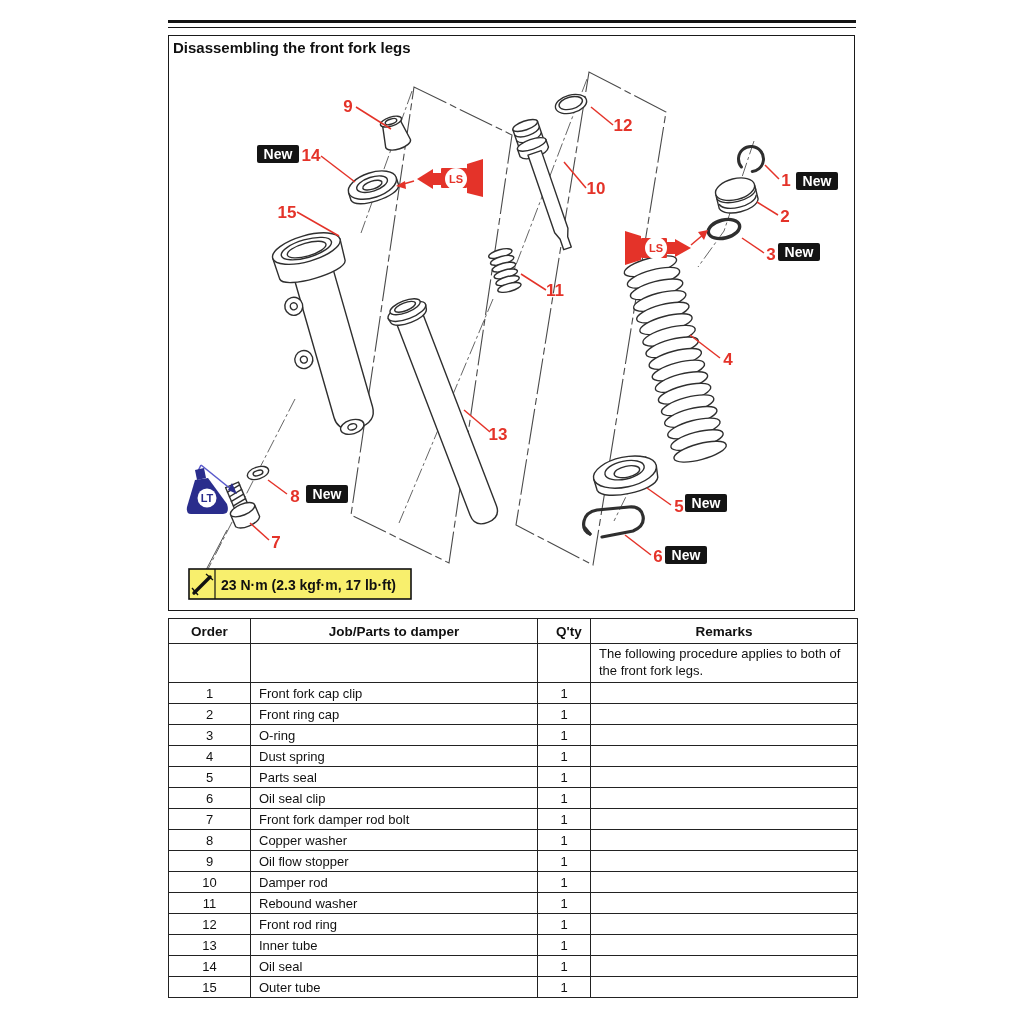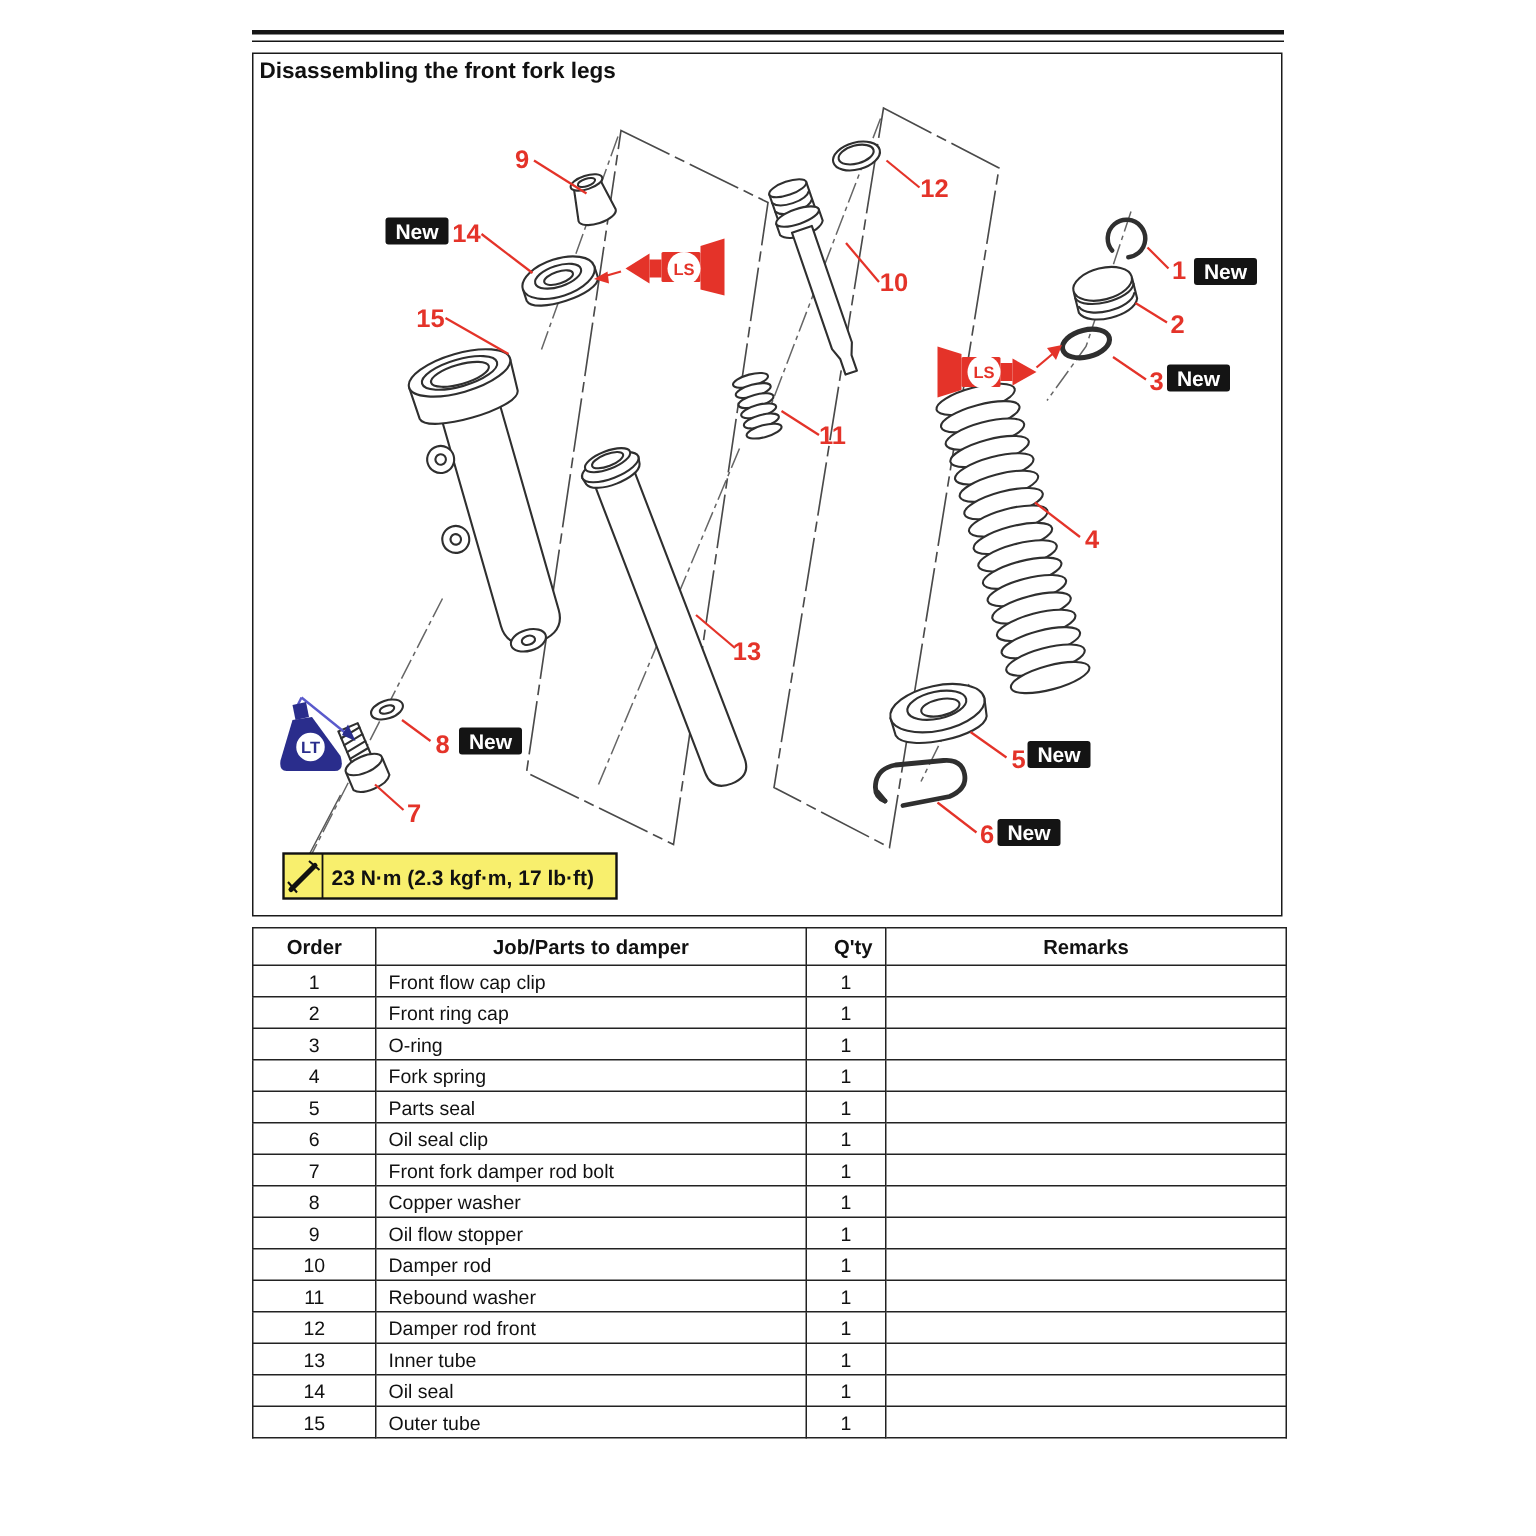--- a/index.html
+++ b/index.html
@@ -293,41 +293,47 @@
       </colgroup>
     <thead>
       <tr>
         <th>Order</th>
         <th>Job/Parts to damper</th>
         <th>Q'ty</th>
         <th>Remarks</th>
       </tr>
     </thead>
     <tbody>
-      <tr>
-          <td class="c">1</td>
-          <td>Front flow cap clip</td>
+      <tr class="note-row">
+        <td class="c"></td>
+          <td></td>
+        <td class="c"></td>
+        <td class="note">The following procedure applies to both of the front fork legs.</td>
+      </tr>
+      <tr>
+          <td class="c">1</td>
+          <td>Front fork cap clip</td>
           <td class="c">1</td>
           <td></td>
         </tr>
       <tr>
           <td class="c">2</td>
           <td>Front ring cap</td>
           <td class="c">1</td>
           <td></td>
         </tr>
       <tr>
           <td class="c">3</td>
           <td>O-ring</td>
           <td class="c">1</td>
           <td></td>
         </tr>
       <tr>
           <td class="c">4</td>
-          <td>Fork spring</td>
+          <td>Dust spring</td>
           <td class="c">1</td>
           <td></td>
         </tr>
       <tr>
           <td class="c">5</td>
           <td>Parts seal</td>
           <td class="c">1</td>
           <td></td>
         </tr>
       <tr>
@@ -361,21 +367,21 @@
           <td></td>
         </tr>
       <tr>
           <td class="c">11</td>
           <td>Rebound washer</td>
           <td class="c">1</td>
           <td></td>
         </tr>
       <tr>
           <td class="c">12</td>
-          <td>Damper rod front</td>
+          <td>Front rod ring</td>
           <td class="c">1</td>
           <td></td>
         </tr>
       <tr>
           <td class="c">13</td>
           <td>Inner tube</td>
           <td class="c">1</td>
           <td></td>
         </tr>
       <tr>

